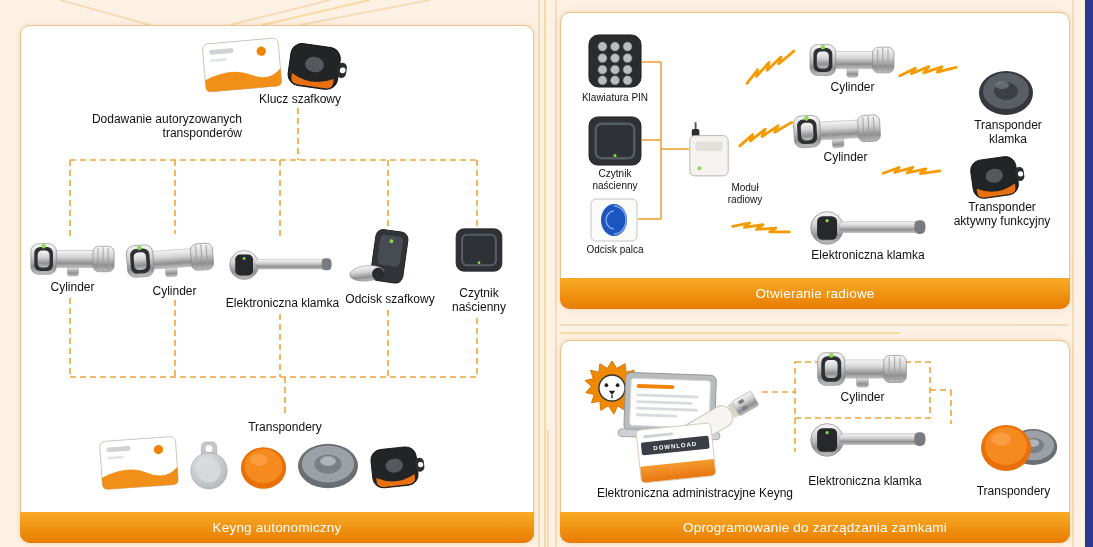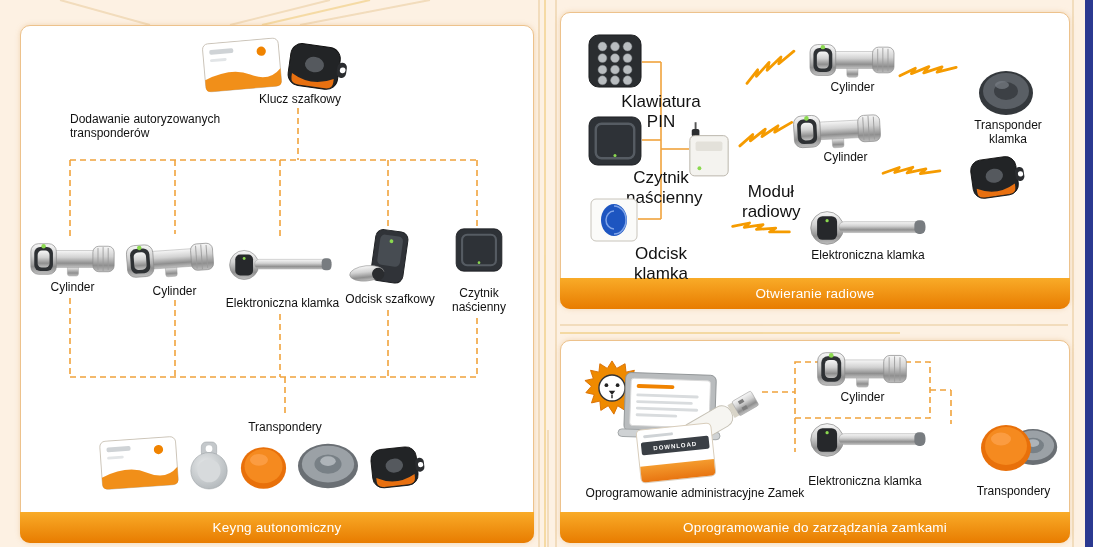--- a/index.html
+++ b/index.html
@@ -18,22 +18,22 @@
     border-radius:0 0 10px 10px; color:#fff; font-size:13.5px;
     display:flex; align-items:center; justify-content:center; letter-spacing:.2px;
     z-index:2;
   }
   #connectors { position:absolute; left:0; top:0; z-index:2; pointer-events:none; }
   .dev { position:absolute; z-index:3; overflow:visible; }
   .lbl {
     position:absolute; z-index:3; font-size:12px; color:#111;
     text-align:center; line-height:1.18;
   }
-  .lbl.left { text-align:left; }
-  .lbl.big { font-size:17px;margin-left:46px; }
+  .lbl.left { text-align:right; }
+  .lbl.big { font-size:10px; }
   #edge { position:absolute; right:0; top:0; width:8px; height:547px; background:#2b3990; z-index:5; }
   .dlcard {
     position:absolute; z-index:3; background:#fff; border:1px solid #d8cdbb;
     border-radius:5px;
   }
   .dlband {
     position:absolute; left:4%; top:24%; width:92%; height:24%;
     background:#3a3f45; color:#fff; font-size:6px; font-weight:bold;
     display:flex; align-items:center; justify-content:center;
     letter-spacing:1px; border-radius:2px;
@@ -343,45 +343,46 @@
   <div class="lbl big" style="left:560px;top:92px;width:110px">Klawiatura PIN</div>
 
   <svg class="dev" style="left:588px;top:116px" width="54" height="50">
       <use href="#sym-wallreader"></use>
     </svg>
   <div class="lbl big" style="left:580px;top:168px;width:70px">Czytnik naścienny</div>
 
   <svg class="dev" style="left:590px;top:198px" width="48" height="44">
       <use href="#sym-fingerprint"></use>
     </svg>
-  <div class="lbl big" style="left:570px;top:244px;width:90px">Odcisk klamka</div>
+  <div class="lbl big" style="left:570px;top:244px;width:90px">Odcisk palca</div>
 
   <svg class="dev" style="left:686px;top:122px" width="46" height="56">
       <use href="#sym-module"></use>
     </svg>
-  <div class="lbl big" style="left:696px;top:182px;width:58px">Moduł radiowy</div>
+  <div class="lbl big" style="left:716px;top:182px;width:58px">Moduł radiowy</div>
 
   <svg class="dev" style="left:808px;top:42px" width="88" height="36">
       <use href="#sym-cylinder"></use>
     </svg>
   <div class="lbl" style="left:820px;top:80px;width:65px">Cylinder</div>
 
   <svg class="dev" style="left:793px;top:110px;transform:rotate(-3deg)" width="88" height="40">
       <use href="#sym-cylinder"></use>
     </svg>
   <div class="lbl" style="left:813px;top:150px;width:65px">Cylinder</div>
 
   <svg class="dev" style="left:978px;top:70px" width="56" height="46">
       <use href="#sym-disc-dark"></use>
     </svg>
   <div class="lbl" style="left:968px;top:118px;width:80px">Transponder klamka</div>
 
   <svg class="dev" style="left:966px;top:156px;transform:rotate(-8deg)" width="64" height="42">
       <use href="#sym-fob"></use>
     </svg>
+  <div class="lbl" style="left:948px;top:200px;width:108px">Transponder aktywny funkcyjny</div>
 
   <svg class="dev" style="left:806px;top:208px" width="124" height="40">
       <use href="#sym-handle"></use>
     </svg>
   <div class="lbl" style="left:808px;top:248px;width:120px">Elektroniczna klamka</div>
 
   <svg class="dev" style="left:584px;top:360px" width="56" height="56">
       <use href="#sym-lion"></use>
     </svg>
   <svg class="dev" style="left:616px;top:372px;transform:rotate(2deg)" width="108" height="68">
@@ -390,21 +391,21 @@
   <svg class="dev" style="left:678px;top:398px;transform:rotate(-30deg)" width="84" height="40">
       <use href="#sym-usb"></use>
     </svg>
 
   <div class="dlcard" style="left:638px;top:426px;width:74px;height:52px;transform:rotate(-6deg)">
     <div class="dlline" style="left:6px;top:5px;width:30px"></div>
     <div class="dlband">DOWNLOAD</div>
     <div class="dlor"></div>
   </div>
 
-  <div class="lbl" style="left:560px;top:486px;width:270px">Oprogramowanie administracyjne Zamek</div>
+  <div class="lbl" style="left:560px;top:486px;width:270px">Elektroniczna administracyjne Keyng</div>
 
   <svg class="dev" style="left:816px;top:350px" width="92" height="38">
       <use href="#sym-cylinder"></use>
     </svg>
   <div class="lbl" style="left:830px;top:390px;width:65px">Cylinder</div>
 
   <svg class="dev" style="left:806px;top:420px" width="124" height="40">
       <use href="#sym-handle"></use>
     </svg>
   <div class="lbl" style="left:800px;top:474px;width:130px">Elektroniczna klamka</div>

